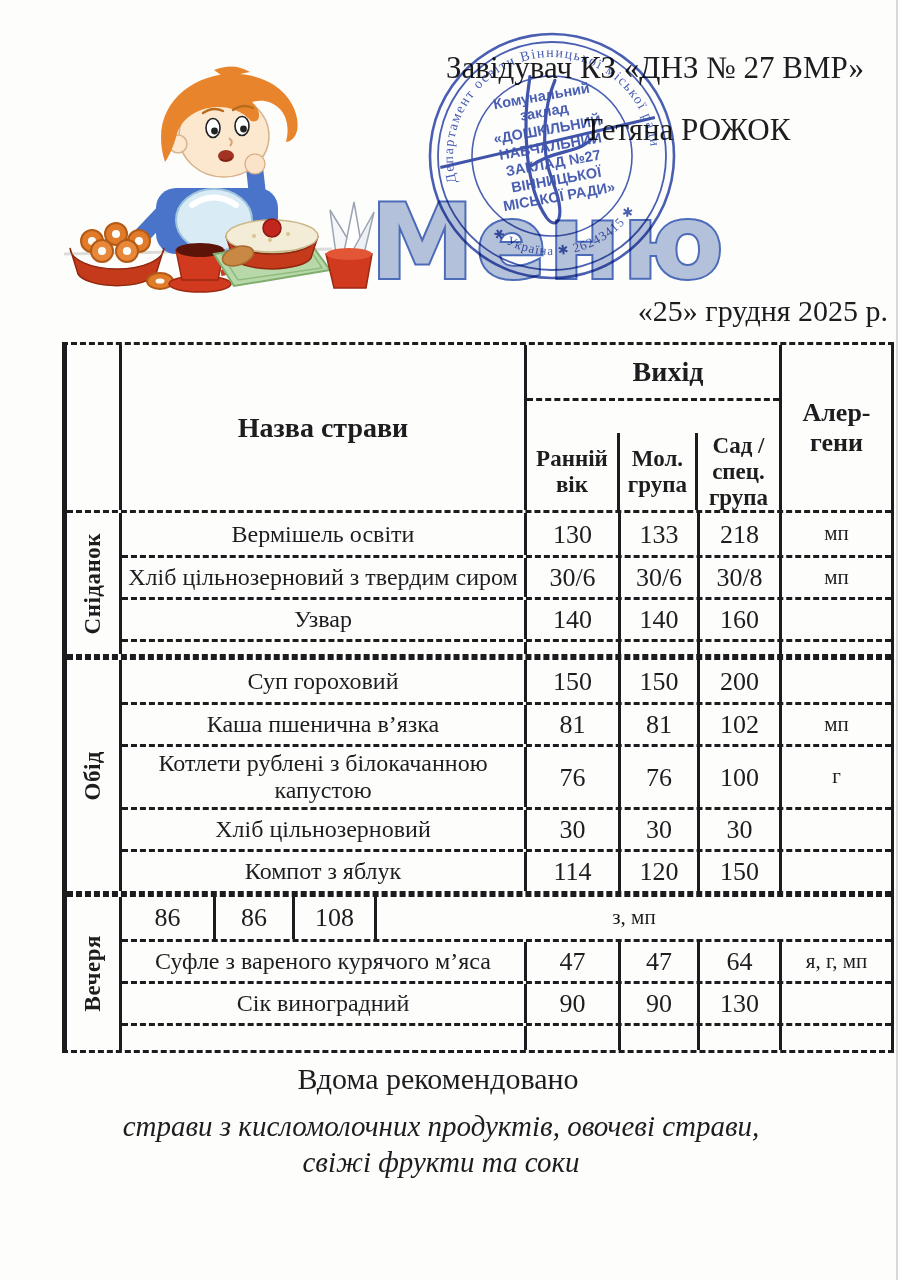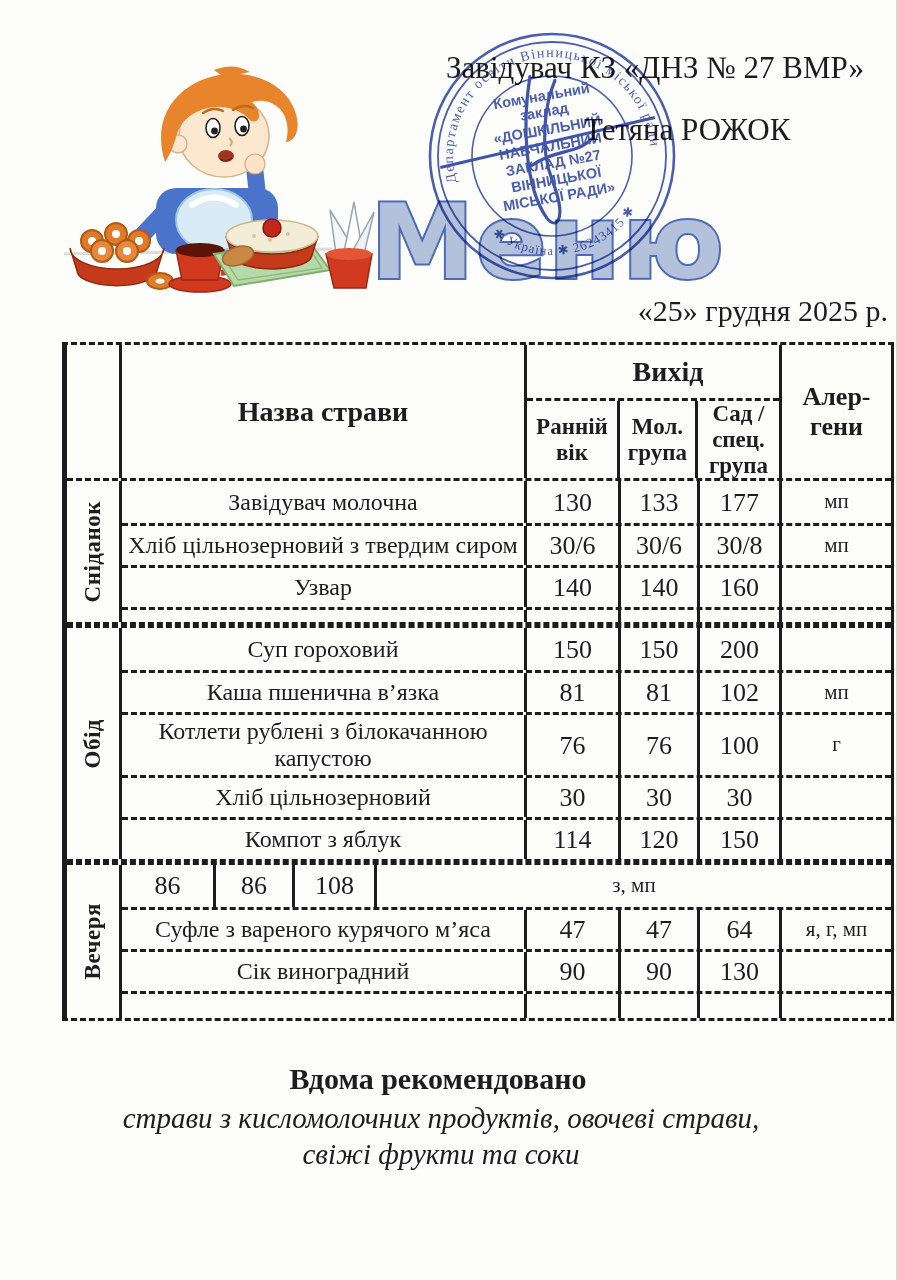--- a/index.html
+++ b/index.html
@@ -24,21 +24,21 @@
                 border:3px solid #1c1c1e; border-left-width:5px;
                 border-top-style:dashed; border-bottom-style:dashed; background:transparent; }
   .thead { display:flex; border-bottom:3px dashed #1c1c1e; }
   .hcell { display:flex; align-items:center; justify-content:center; text-align:center;
            font-weight:bold; }
   .corner-cell { width:55px; border-right:3px solid #1c1c1e; }
   .name-hcell  { width:405px; border-right:3px solid #1c1c1e; font-size:28px; }
   .out-block   { width:255px; border-right:3px solid #1c1c1e; display:flex; flex-direction:column; }
   .out-title   { height:56px; border-bottom:3px dashed #1c1c1e; display:flex; align-items:center;
                  justify-content:center; font-weight:bold; font-size:28px;padding-left:30px; }
-  .out-subs    { flex:1; display:flex; min-height:76px; }
+  .out-subs    { flex:1; display:flex; min-height:76px;margin-top:32px; }
   .sub         { display:flex; align-items:center; justify-content:center; text-align:center;
                  font-weight:bold; font-size:23px; line-height:1.12; white-space:pre-line; }
   .sub-early { width:94px; border-right:3px solid #1c1c1e; }
   .sub-mol   { width:79px; border-right:3px solid #1c1c1e; }
   .sub-sad   { width:82px; }
   .allerg-hcell { flex:1; font-size:26px; line-height:1.15; white-space:pre-line; }
 
   .group  { display:flex; }
   .glabel { width:55px; border-right:3px solid #1c1c1e; display:flex; align-items:center;
             justify-content:center; overflow:hidden; }
@@ -53,21 +53,21 @@
           padding:3px 6px; font-size:24px; line-height:1.12; }
   .c-name  { width:405px; border-right:3px solid #1c1c1e; }
   .c-early { width:94px;  border-right:3px solid #1c1c1e; font-size:26px; }
   .c-mol   { width:79px;  border-right:3px solid #1c1c1e; font-size:26px; }
   .c-sad   { width:82px;  border-right:3px solid #1c1c1e; font-size:26px; }
   .c-all   { flex:1; font-size:21px; }
   .gsep { height:4px; border-top:3px dashed #1c1c1e; border-bottom:3px dashed #1c1c1e; }
 
   
   .footer { position:absolute; left:0; right:20px; top:1062px; text-align:center; }
-  .footer-title { font-weight:bold; font-size:30px; margin-bottom:4px; }
+  .footer-title { font-weight:normal; font-size:30px; margin-bottom:12px; }
   .footer-line  { font-style:italic; font-size:29px; line-height:1.25;padding-left:6px; }
 </style>
 </head>
 <body>
 
 <div class="page">
 
   <svg class="illustration" viewBox="0 0 316 254" xmlns="http://www.w3.org/2000/svg" aria-hidden="true">
 
     <path d="M0,214 L268,209" stroke="#dcdcd8" stroke-width="3" fill="none"></path>
@@ -195,24 +195,24 @@
       <div class="hcell allerg-hcell">Алер-
 гени</div>
     </div>
 
     <div class="group">
       <div class="glabel">
         <span>Сніданок</span>
       </div>
       <div class="grows">
         <div class="trow">
-          <div class="cell c-name">Завідувач молочна</div>
+          <div class="cell c-name">Вермішель освіти</div>
           <div class="cell c-early">130</div>
           <div class="cell c-mol">133</div>
-          <div class="cell c-sad">177</div>
+          <div class="cell c-sad">218</div>
           <div class="cell c-all">мп</div>
         </div>
         <div class="trow">
           <div class="cell c-name">Хліб цільнозерновий з твердим сиром</div>
           <div class="cell c-early">30/6</div>
           <div class="cell c-mol">30/6</div>
           <div class="cell c-sad">30/8</div>
           <div class="cell c-all">мп</div>
         </div>
         <div class="trow">

